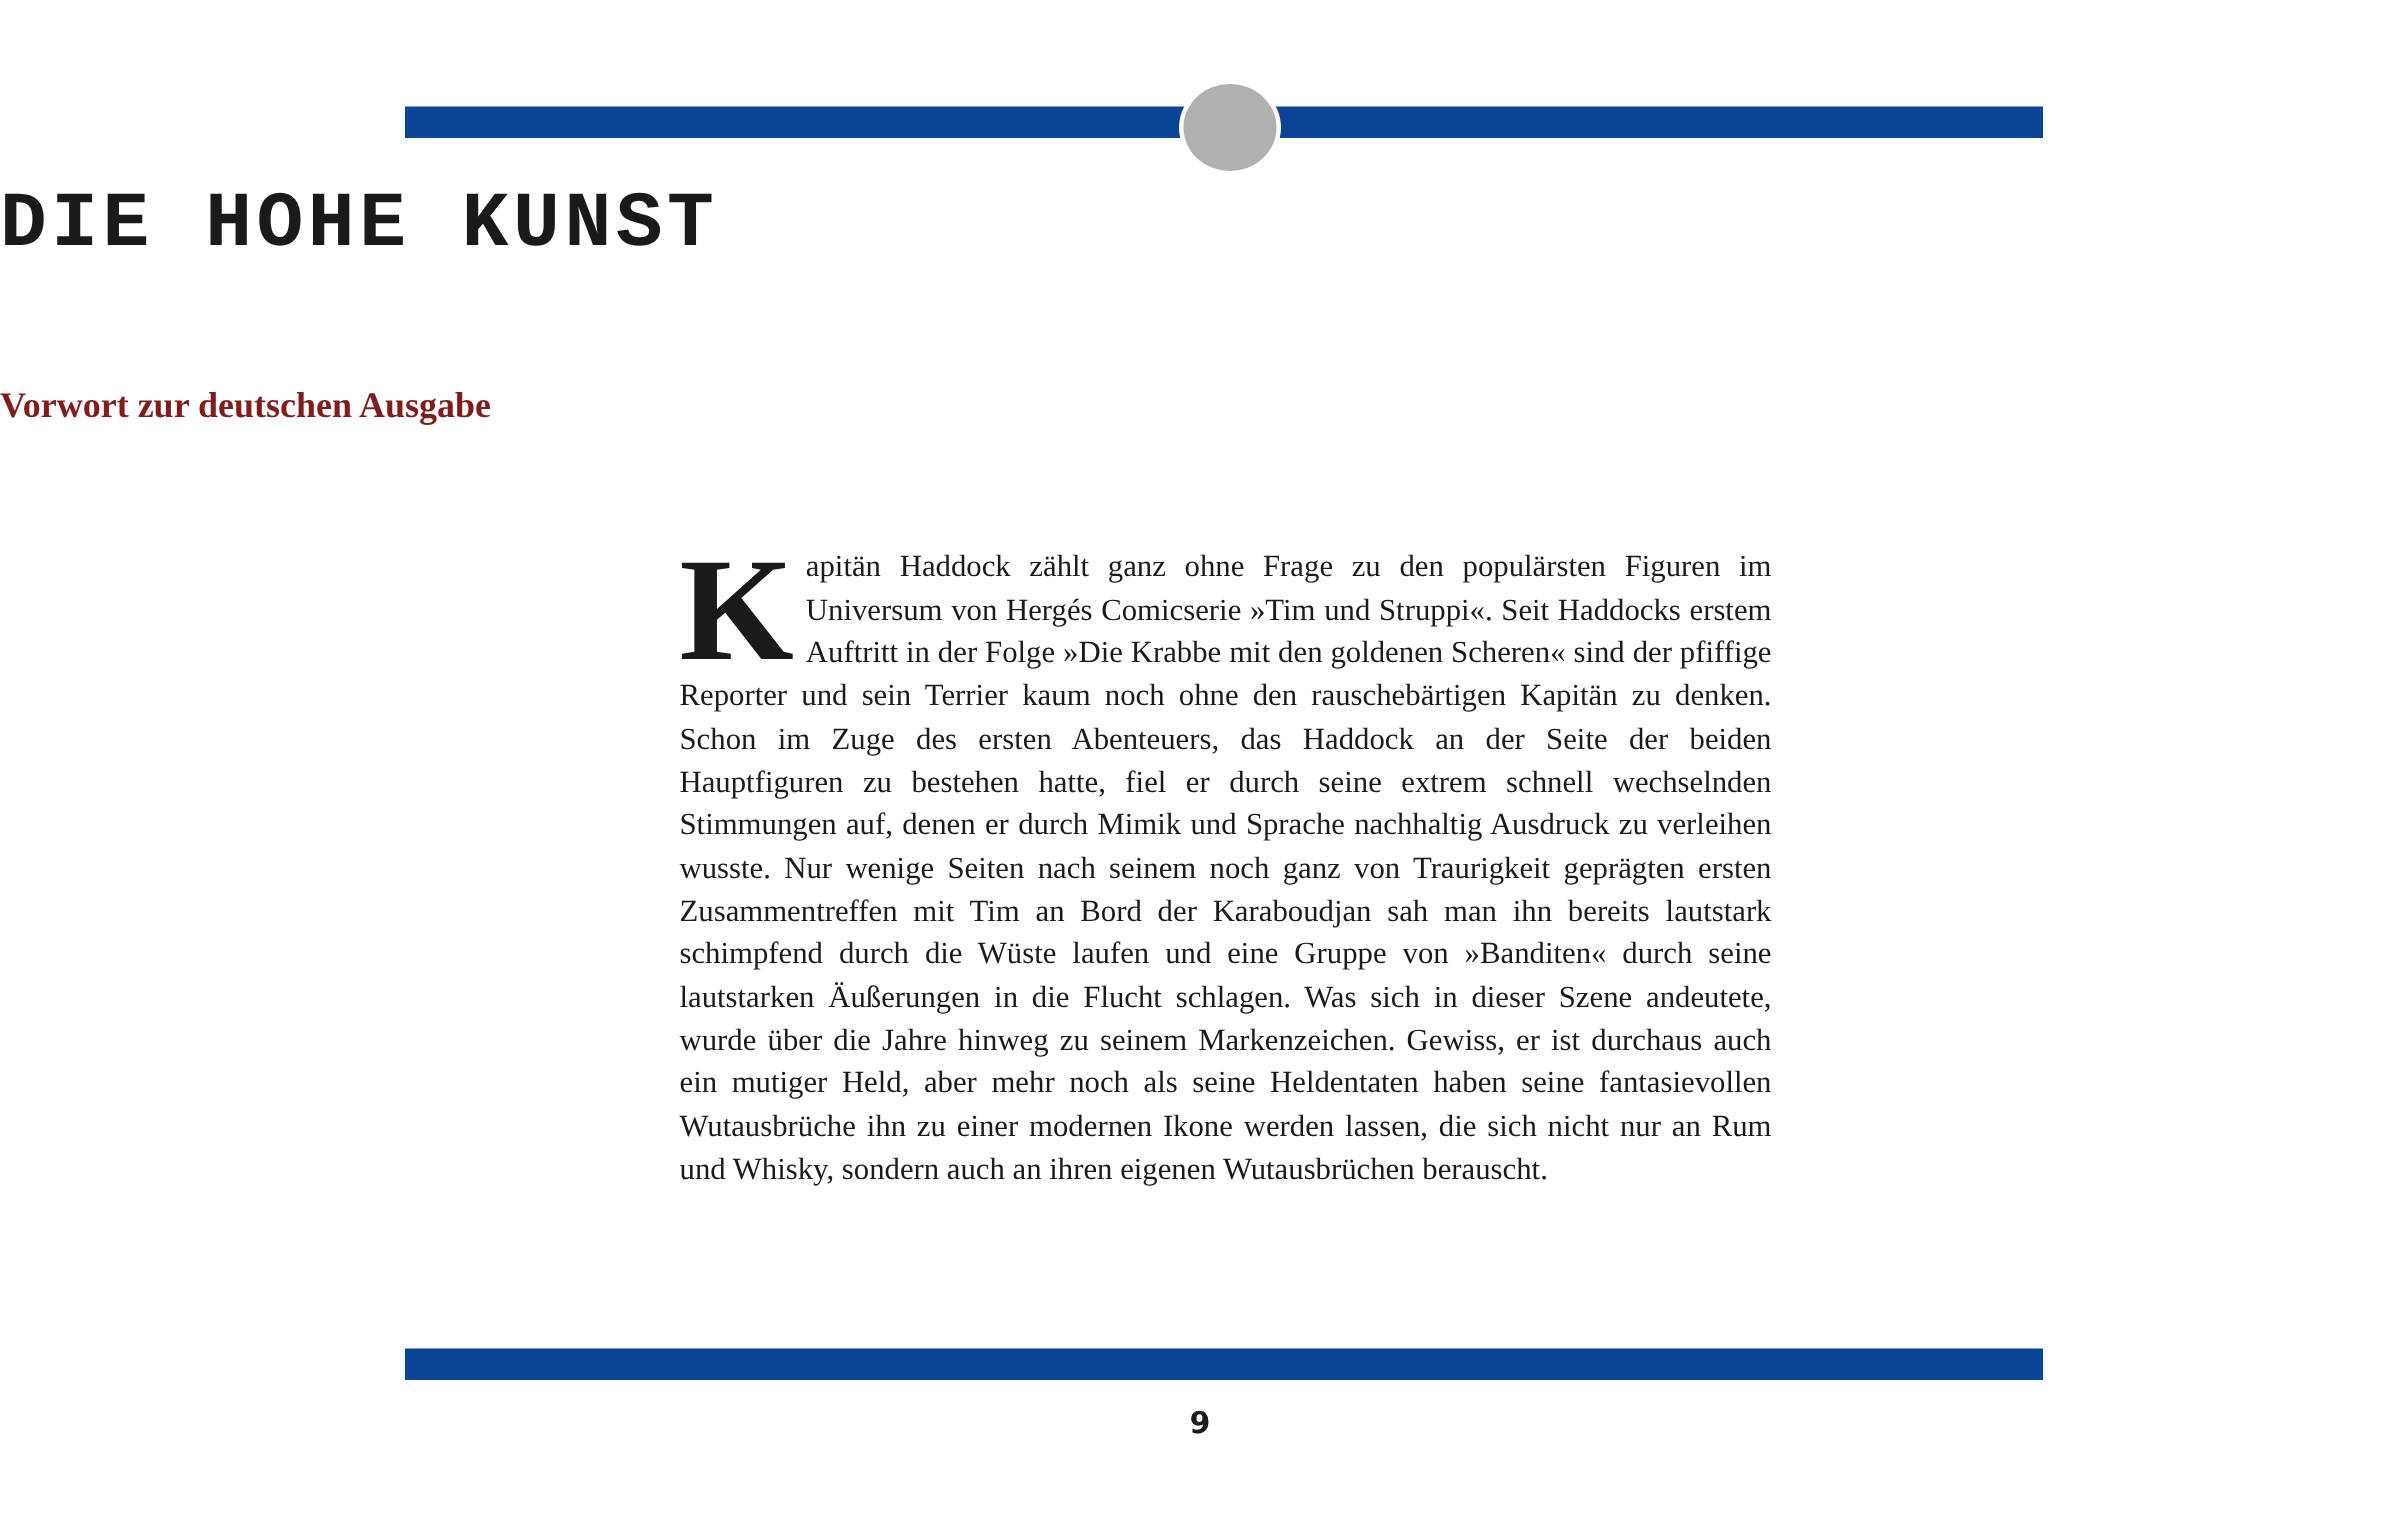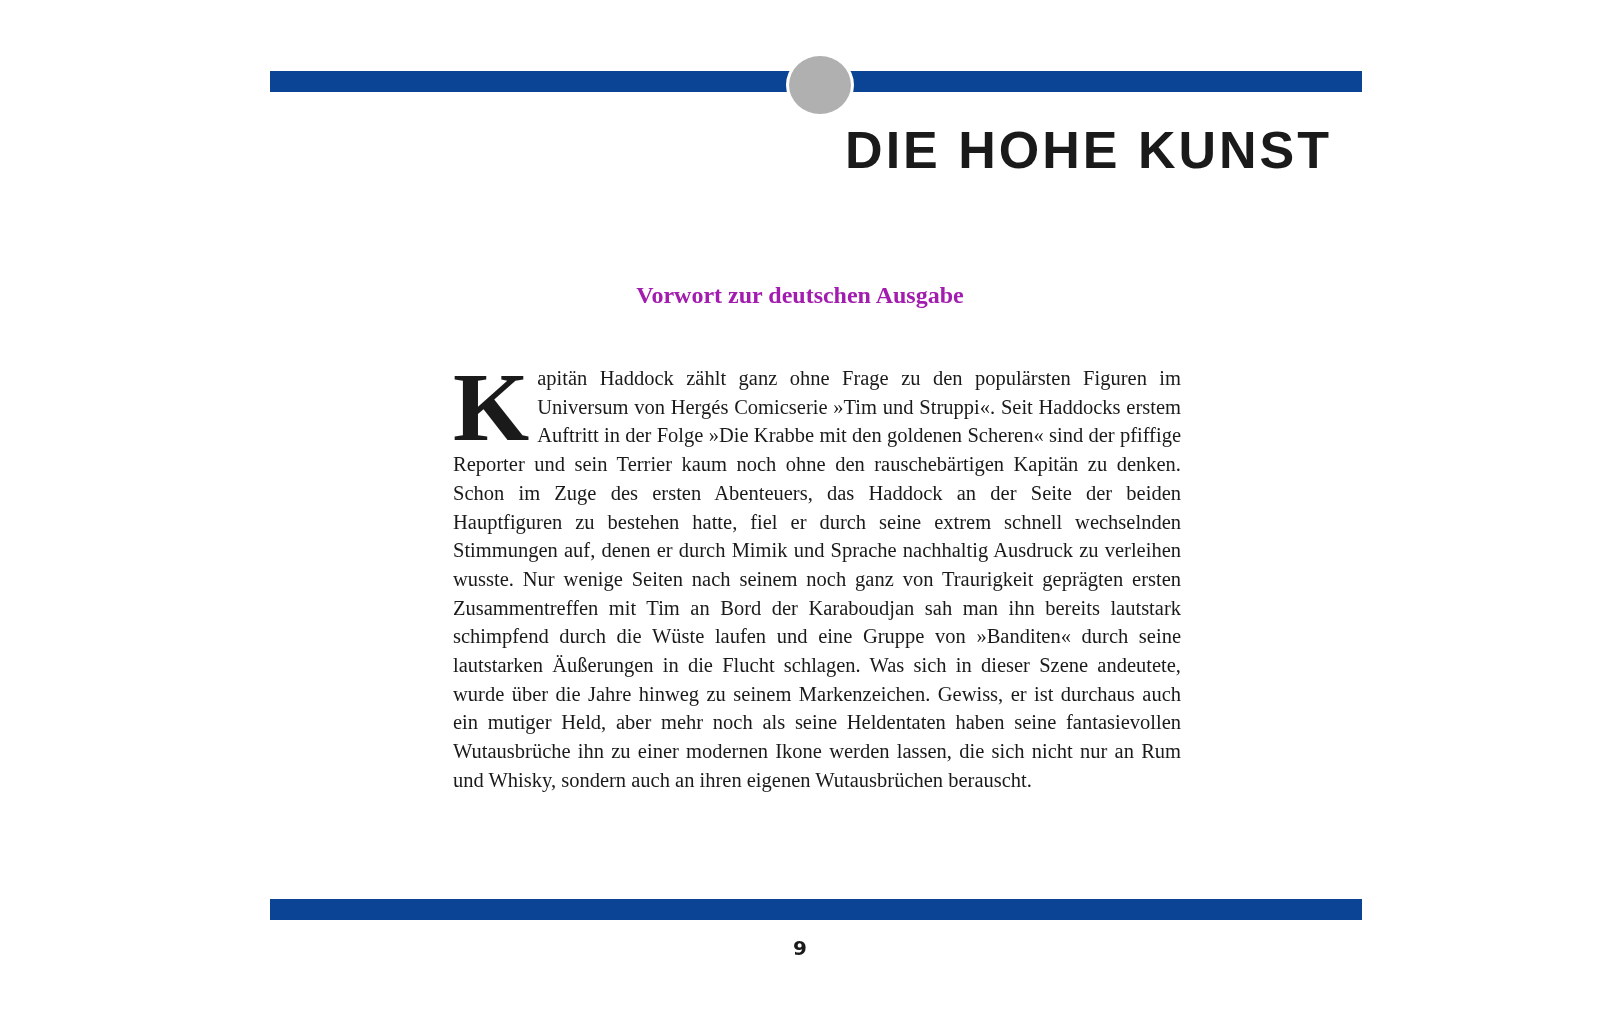--- a/index.html
+++ b/index.html
@@ -1,25 +1,25 @@
 <!DOCTYPE html>
 <html><head>
 <meta charset="utf-8">
 <style>
   html, body { margin:0; padding:0; background:#ffffff; }
   body { width:1600px; height:1010px; position:relative; overflow:hidden; }
   .bar { position:absolute; left:270px; width:1092px; height:21px; background:#0b4495; }
   .bar.top { top:71px; }
   .bar.bottom { top:899px; }
   .circle { position:absolute; left:786px; top:53px; width:62px; height:58px; border-radius:50%; background:#b0b0b0; border:3px solid #ffffff; }
-  .title { position:absolute; left:0; width:1332px; top:124px; text-align:right;
-    font-family:Liberation Sans, sans-serif; font-weight:bold; font-size:52px; line-height:52px;
+  .title { position:absolute; left:0; width:1332px; top:124px; text-align:left;
+    font-family:Liberation Mono, monospace; font-weight:bold; font-size:52px; line-height:52px;
     letter-spacing:3px; color:#1a1a1a; }
-  .subtitle { position:absolute; left:0; width:1600px; top:282px; text-align:center;
-    font-family:"Liberation Serif", serif; font-weight:bold; font-size:24px; color:#a21caf; }
+  .subtitle { position:absolute; left:0; width:1600px; top:258px; text-align:left;
+    font-family:"Liberation Serif", serif; font-weight:bold; font-size:24px; color:#7f1d1d; }
   .body { position:absolute; left:453px; top:364px; width:728px;
     font-family:"Liberation Serif", serif; font-size:20.5px; line-height:28.7px; color:#1a1a1a;
     text-align:justify; }
   .dropcap { float:left; font-family:"Liberation Serif", serif; font-weight:bold;
     font-size:98px; line-height:78px; margin:4px 8px 0 0; color:#1a1a1a; }
   .pagenum { position:absolute; left:0; width:1600px; top:936px; text-align:center;
     font-family:"DejaVu Sans", sans-serif; font-weight:bold; font-size:20px; color:#1a1a1a; }
 </style>
 </head>
 <body>

